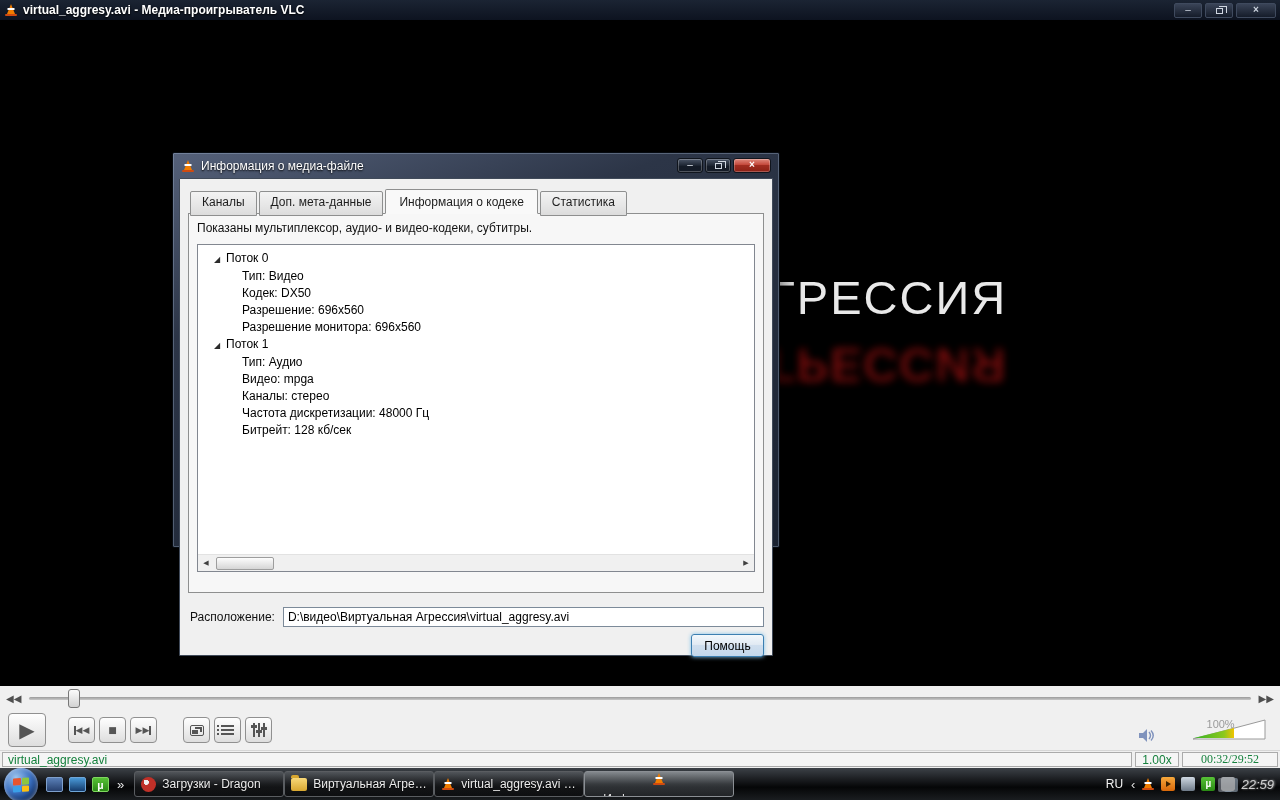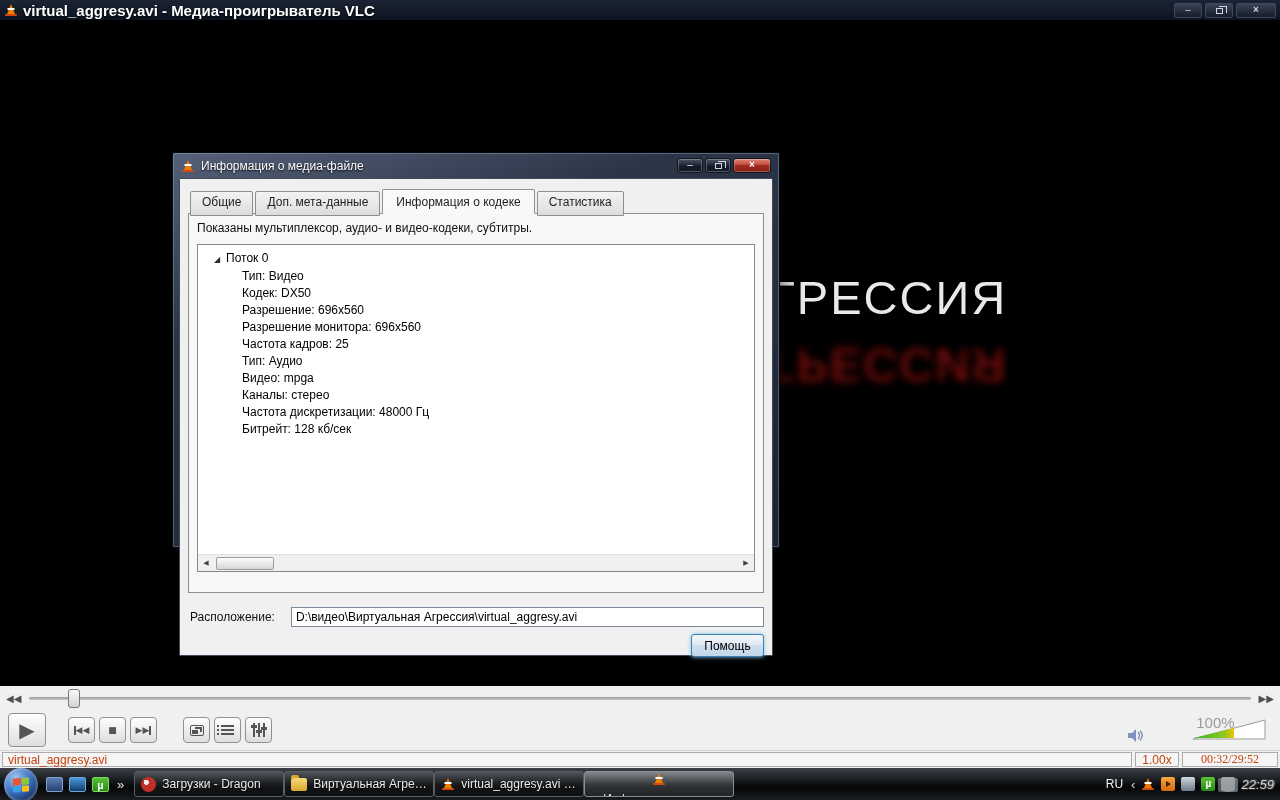--- a/index.html
+++ b/index.html
@@ -3,21 +3,21 @@
 <meta charset="utf-8">
 <style>
   * { margin:0; padding:0; box-sizing:border-box; }
   html,body { width:1280px; height:800px; overflow:hidden; background:#000;
               font-family:"Liberation Sans", sans-serif; font-size:12px; }
   .screen { width:1280px; height:800px; display:flex; flex-direction:column; position:relative; }
 
   
   .titlebar { height:20px; background:linear-gradient(#1b2433,#0d1320); display:flex; align-items:center;
               padding:0 4px; color:#fff; flex:0 0 auto; }
-  .titlebar .t-text { font-weight:bold; font-size:15px; margin-left:5px; flex:1;
+  .titlebar .t-text { font-weight:bold; font-size:12px; margin-left:5px; flex:1;
                       text-shadow:0 1px 2px #000; white-space:nowrap; }
   .winbtns { display:flex; gap:3px; }
   .winbtn { width:28px; height:15px; background:linear-gradient(#3a4457,#151c2a); border:1px solid #3f4a5e;
             border-radius:2px; color:#cfd6e0; font-size:10px; line-height:12px; text-align:center; cursor:default; }
   .winbtn.close-main { width:40px; font-weight:bold; }
   .glyph-restore { display:inline-block; width:7px; height:6px; border:1px solid #cfd6e0; position:relative; top:1px; background:transparent; }
   .glyph-restore::before { content:""; position:absolute; left:2px; top:-3px; width:7px; height:6px; border:1px solid #cfd6e0; border-bottom:none; border-left:none; }
 
   
   .menubar { height:23px; background:linear-gradient(#333c4a,#232b38); display:flex; align-items:center;
@@ -63,21 +63,21 @@
   .trow .twist { display:inline-block; width:12px; margin-left:16px; font-size:8px; color:#2b2b2b; font-family:"DejaVu Sans", sans-serif; }
   .trow.child { padding-left:44px; }
   .hscroll { position:absolute; left:0; right:0; bottom:0; height:17px; background:#f0f0f0; border-top:1px solid #e2e2e2;
              display:flex; align-items:center; }
   .scr-arrow { width:16px; text-align:center; font-size:7px; color:#404040; font-family:"DejaVu Sans", sans-serif; }
   .scr-track { flex:1; position:relative; height:15px; }
   .scr-thumb { position:absolute; left:2px; top:1px; width:58px; height:13px; background:linear-gradient(#fdfdfd,#d5d5d5);
                border:1px solid #9d9d9d; border-radius:2px; }
 
   .loc-row { display:flex; align-items:center; margin-top:13px; padding:0 0 0 0; }
-  .loc-label { color:#101010; margin-right:16px; padding-left:2px; }
+  .loc-label { color:#101010; margin-right:8px; padding-left:2px; }
   .loc-input { flex:1; height:20px; border:1px solid #7c8a99; background:#fff; font-family:"Liberation Sans",sans-serif;
                font-size:12px; padding:0 4px; color:#000; }
   .dlg-foot { display:flex; justify-content:flex-end; margin-top:7px; }
   .btn-close-dlg { width:73px; height:23px; border:1px solid #3c7fb1; border-radius:3px; color:#000;
                    background:linear-gradient(#f2f8fc,#e1eaf3 45%,#cfdeee 50%,#c3d8ec); font-family:"Liberation Sans",sans-serif;
                    font-size:12px; box-shadow:0 0 4px #84c3e8; }
 
   
   .seekrow { height:24px; background:#f0f0f0; display:flex; align-items:center; padding:0 6px; flex:0 0 auto; }
   .seek-step { color:#4f4f4f; font-size:10px; font-family:"DejaVu Sans", sans-serif; }
@@ -97,26 +97,26 @@
   .fs-icon::before { content:""; position:absolute; left:1px; bottom:1px; width:6px; height:4px; background:#555; }
   .fs-icon::after { content:""; position:absolute; right:1px; top:1px; width:5px; height:3px; border-top:2px solid #555; border-right:2px solid #555; }
   .pl-icon { display:flex; flex-direction:column; gap:2px; }
   .pl-icon i { display:block; width:13px; height:2px; background:#555; position:relative; }
   .pl-icon i::before { content:""; position:absolute; left:-4px; top:0; width:2px; height:2px; background:#555; }
   .eq-icon { display:flex; gap:3px; height:14px; align-items:flex-end; }
   .eq-icon b { width:2px; height:14px; background:#555; position:relative; }
   .eq-icon b::after { content:""; position:absolute; left:-2px; width:6px; height:3px; background:#555; }
   .eq-icon b:nth-child(1)::after { top:2px; } .eq-icon b:nth-child(2)::after { top:7px; } .eq-icon b:nth-child(3)::after { top:4px; }
   .vol-zone { margin-left:auto; display:flex; align-items:flex-end; gap:6px; padding-right:6px; }
-  .vol-pct { color:#9a9a9a; font-size:15px; position:relative; top:-12px; left:46px; }
+  .vol-pct { color:#9a9a9a; font-size:11px; position:relative; top:-12px; left:46px; }
 
   
   .statusbar { height:18px; background:#f0f0f0; border-top:1px solid #d6d6d6; display:flex; align-items:stretch;
                padding:1px 2px; gap:3px; flex:0 0 auto; }
-  .st-seg { border:1px solid #ababab; background:#f5f5f5; display:flex; align-items:center; padding:0 5px; color:#c2410c; }
+  .st-seg { border:1px solid #ababab; background:#f5f5f5; display:flex; align-items:center; padding:0 5px; color:#15803d; }
   .st-file { flex:1; }
   .st-rate { width:44px; justify-content:center; }
   .st-time { width:96px; justify-content:center;font-family:Liberation Serif, serif; }
 
   
   .taskbar { height:32px; background:linear-gradient(#3c4147,#17191c 40%,#050607 60%,#1a1d20); display:flex;
              align-items:center; flex:0 0 auto; padding:0 6px 0 0; }
   .orb { width:34px; height:34px; border-radius:50%; margin:0 8px 0 4px; position:relative; top:1px;
          background:radial-gradient(circle at 35% 28%, #9cc4ee, #3a6fc0 45%, #123063 75%, #061530);
          box-shadow:inset 0 0 4px rgba(255,255,255,.6); display:flex; align-items:center; justify-content:center; }
@@ -190,35 +190,35 @@
           <u></u>
           <b></b>
         </span>
       <span class="dlg-title">Информация о медиа-файле</span>
       <span class="dlg-btn">–</span>
       <span class="dlg-btn"><span class="glyph-restore"></span></span>
       <span class="dlg-btn close">×</span>
     </div>
     <div class="dlg-body">
       <div class="tabs">
-        <span class="tab">Общие</span>
+        <span class="tab">Каналы</span>
         <span class="tab">Доп. мета-данные</span>
         <span class="tab active">Информация о кодеке</span>
         <span class="tab">Статистика</span>
       </div>
       <div class="tab-frame">
         <div class="desc">Показаны мультиплексор, аудио- и видео-кодеки, субтитры.</div>
         <div class="tree">
           <div class="tree-rows">
             <div class="trow parent"><span class="twist">◢</span><span>Поток 0</span></div>
             <div class="trow child">Тип: Видео</div>
             <div class="trow child">Кодек: DX50</div>
             <div class="trow child">Разрешение: 696x560</div>
             <div class="trow child">Разрешение монитора: 696x560</div>
-            <div class="trow child">Частота кадров: 25</div>
+            <div class="trow parent"><span class="twist">◢</span><span>Поток 1</span></div>
             <div class="trow child">Тип: Аудио</div>
             <div class="trow child">Видео: mpga</div>
             <div class="trow child">Каналы: стерео</div>
             <div class="trow child">Частота дискретизации: 48000 Гц</div>
             <div class="trow child">Битрейт: 128 кб/сек</div>
           </div>
           <div class="hscroll">
             <span class="scr-arrow">◀</span>
             <span class="scr-track">
                 <span class="scr-thumb"></span>

